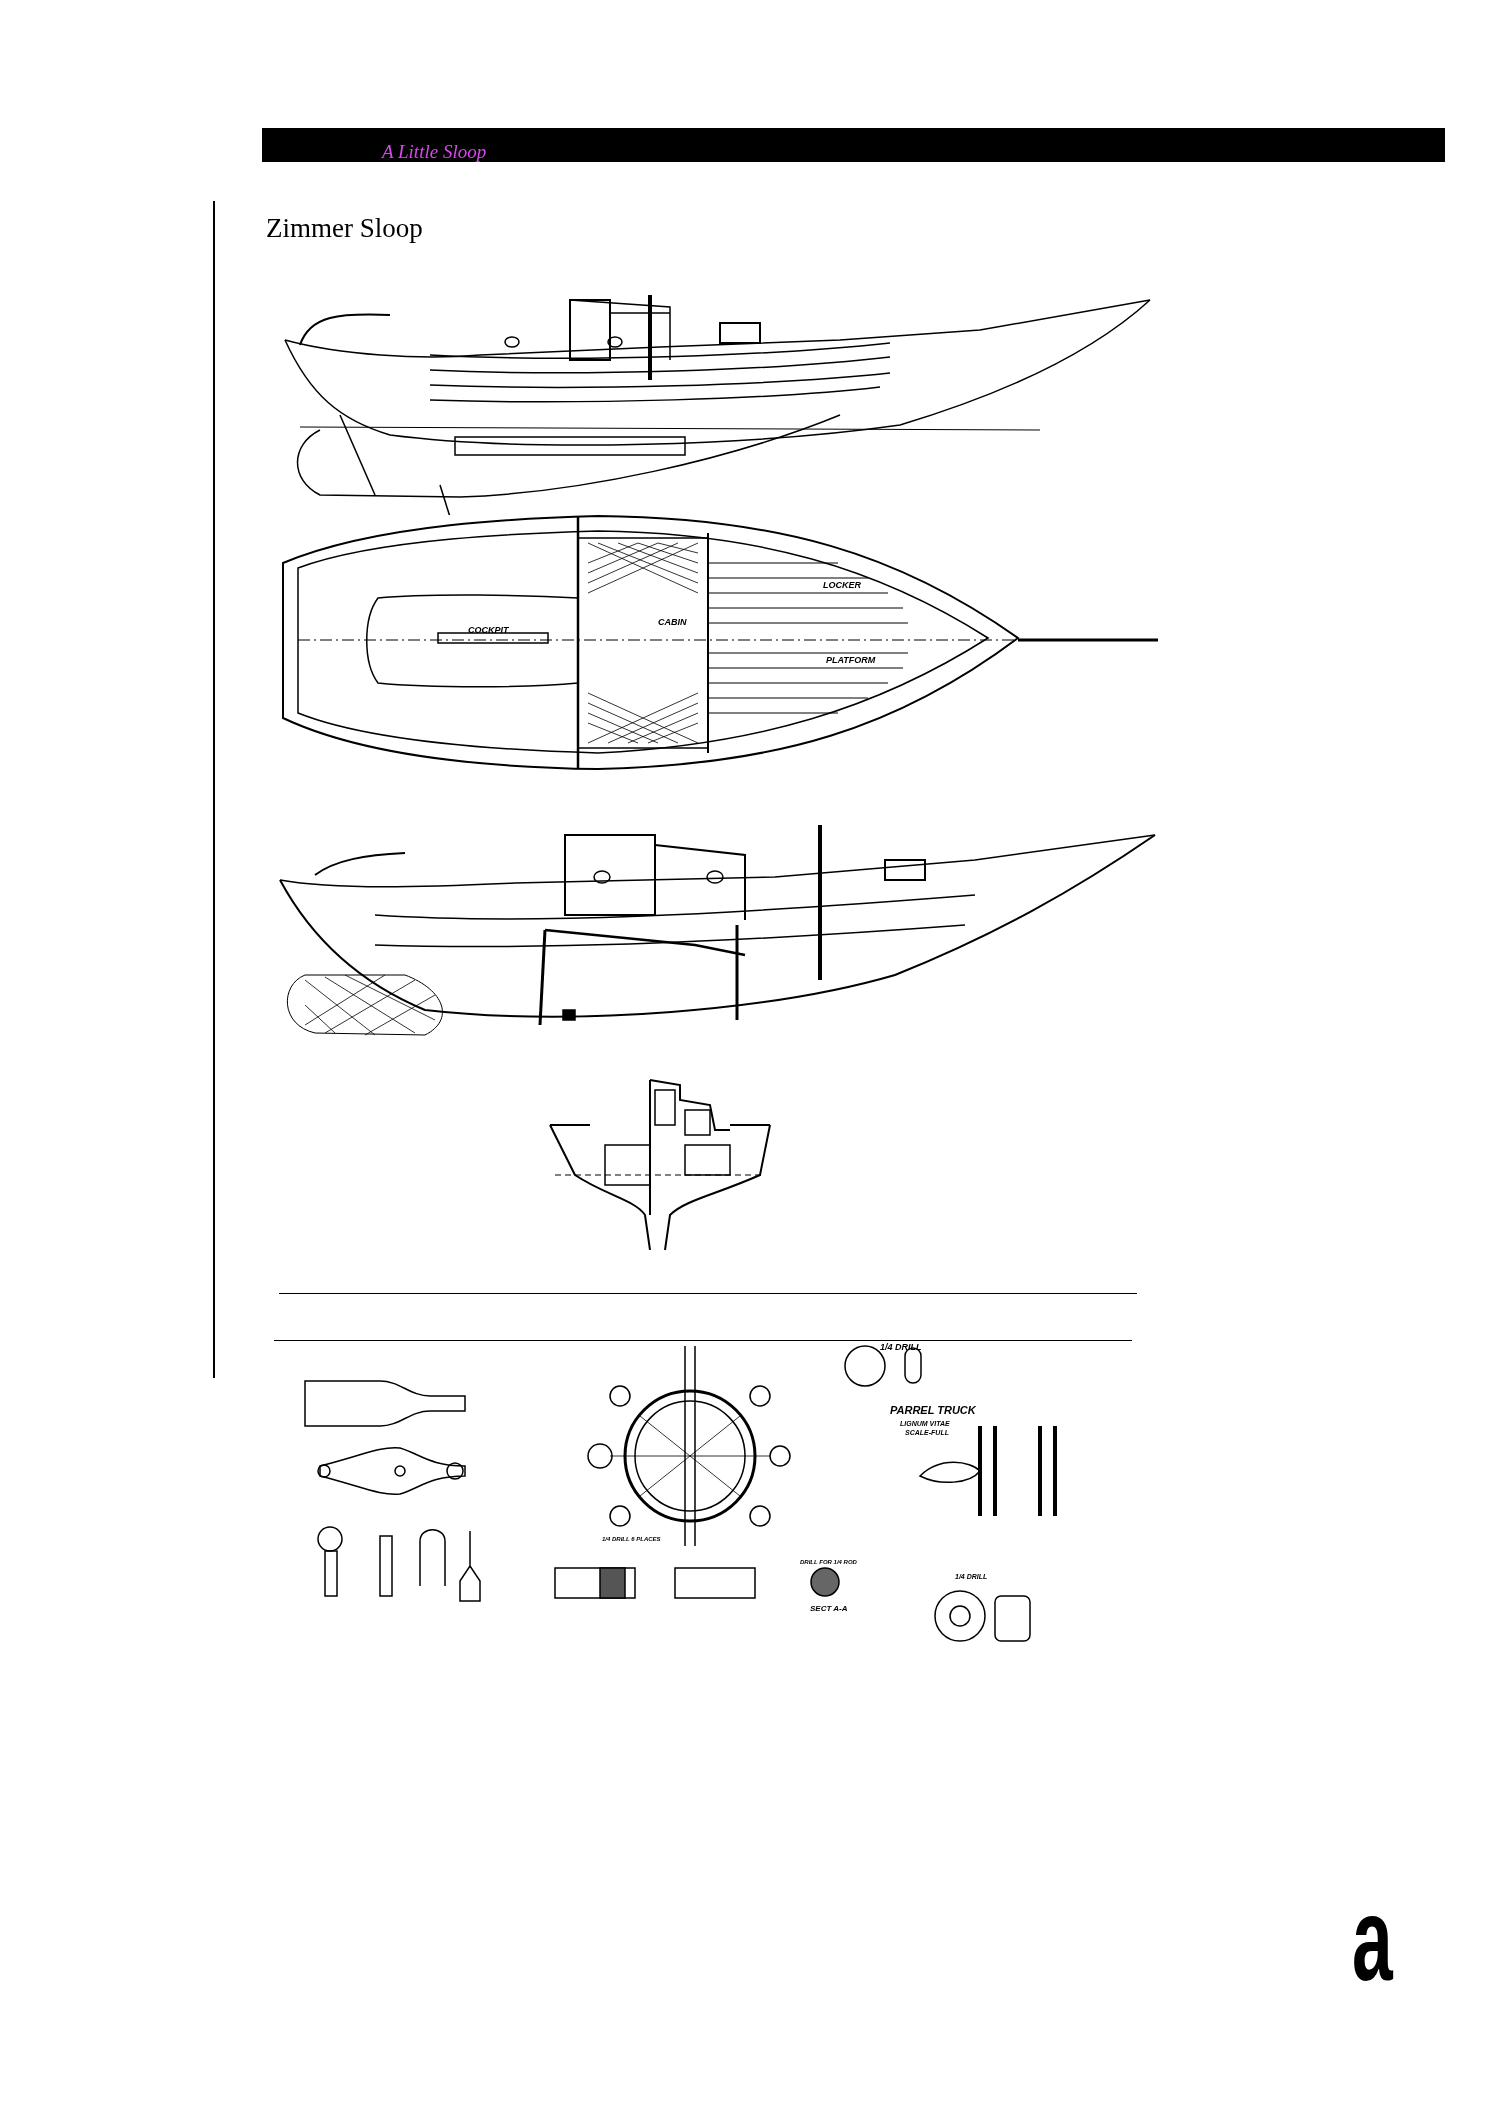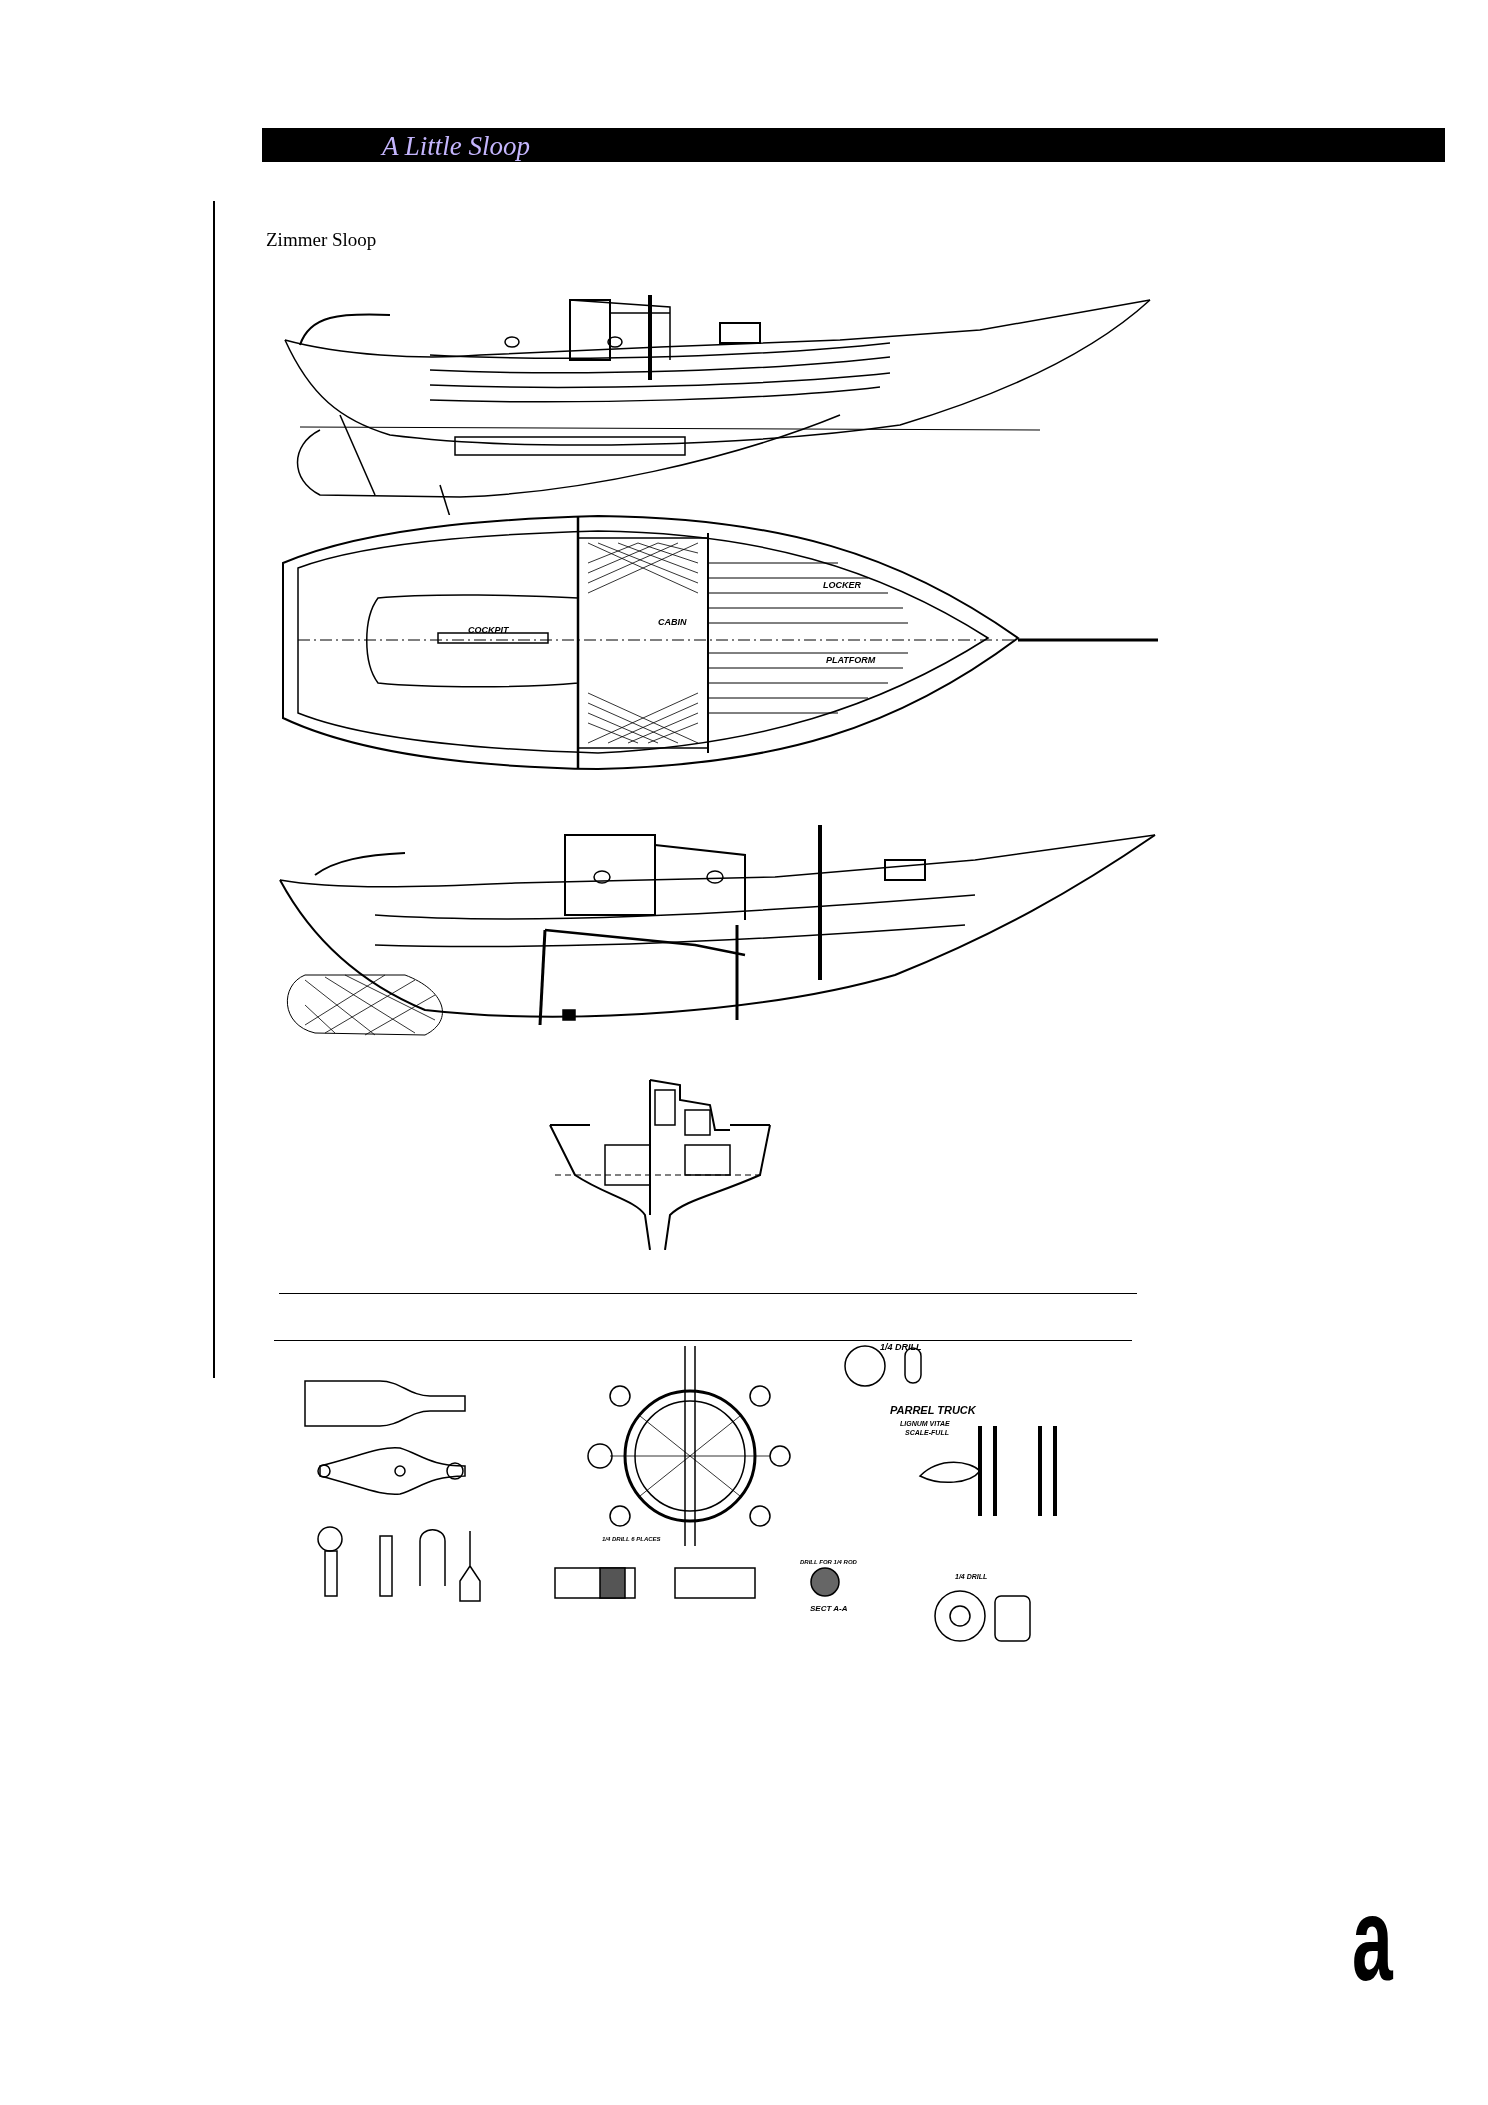--- a/index.html
+++ b/index.html
@@ -1,20 +1,20 @@
 <!DOCTYPE html>
 <html><head>
 <meta charset="utf-8">
 <style>
   html, body { margin:0; padding:0; background:#ffffff; }
   body { width:1488px; height:2105px; position:relative; overflow:hidden; font-family:"Liberation Serif", serif; color:#000; }
   .header-bar { position:absolute; left:262px; top:128px; width:1183px; height:34px; background:#000; }
-  .header-title { position:absolute; left:120px; top:2px; font-family:"Liberation Serif", serif; font-style:italic; font-size:27px; color:#c4b5fd; line-height:32px; }
+  .header-title { position:absolute; left:120px; top:8px; font-family:"Liberation Serif", serif; font-style:italic; font-size:19px; color:#d946ef; line-height:32px; }
   .vrule { position:absolute; left:213px; top:201px; width:2px; height:1177px; background:#000; }
-  .section-title { position:absolute; left:266px; top:223px; font-size:19px; line-height:34px; }
+  .section-title { position:absolute; left:266px; top:211px; font-size:27px; line-height:34px; }
   .hrule { position:absolute; height:1px; background:#000; }
   .drawing { position:absolute; }
   .drawing svg { width:100%; height:100%; display:block; }
   .page-mark { position:absolute; left:1352px; top:1880px; font-family:"Liberation Sans", sans-serif; font-weight:bold; font-size:118px; line-height:118px; transform:scaleX(0.62); transform-origin:left top; }
   .lbl { font-family:"Liberation Sans", sans-serif; font-size:9px; font-weight:bold; font-style:italic; fill:#000; }
 </style>
 </head>
 <body>
 
 <div class="header-bar">

